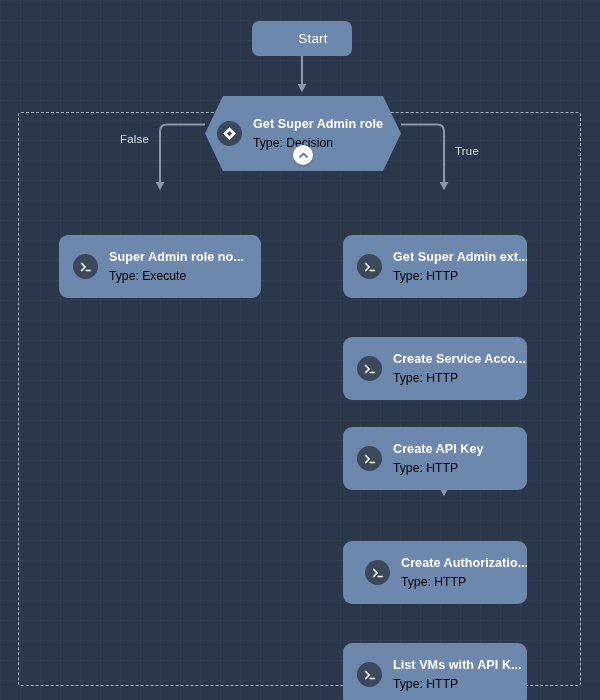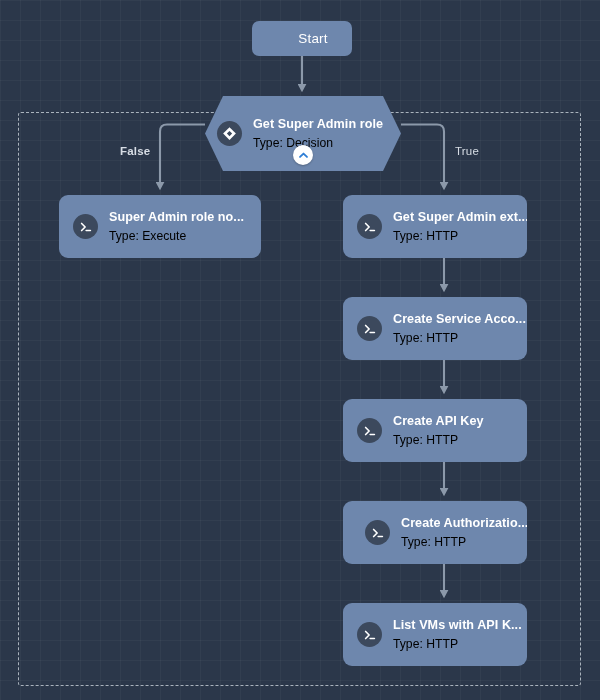--- a/index.html
+++ b/index.html
@@ -76,20 +76,21 @@
   }
 
   
   .node-task {
     width: 202px;
     height: 63px;
     display: flex;
     align-items: center;
     padding-left: 14px;
     border-radius: 9px;
+    margin-top: 40px;
   }
   .node-task.wide { width: 184px; }
 
   .task-icon {
     width: 25px;
     height: 25px;
     min-width: 25px;
     border-radius: 50%;
     background: #3c495d;
     display: flex;
@@ -166,21 +167,21 @@
   }
 
   
   .edge-label {
     position: absolute;
     font-size: 11.5px;
     color: #d7dde5;
     letter-spacing: 0.2px;
     white-space: nowrap;
   }
-  #label-false { left: 120px; top: 145px; font-weight: bold; }
+  #label-false { left: 120px; top: 133px; }
   #label-true  { left: 455px; top: 145px; }
 </style>
 </head>
 <body>
 
 <div id="canvas">
 
   <div id="group-container"></div>
 
   <svg id="edges" viewBox="0 0 600 700" xmlns="http://www.w3.org/2000/svg">
@@ -263,21 +264,21 @@
         <path d="M3 4 L7 8 L3 12" stroke="#ffffff" stroke-width="1.9" fill="none" stroke-linecap="round" stroke-linejoin="round"></path>
         <path d="M8.2 12 L13 12" stroke="#ffffff" stroke-width="1.9" fill="none" stroke-linecap="round"></path>
       </svg>
     </span>
     <span class="task-text">
       <span class="task-title">Create Service Acco...</span>
       <span class="task-sub">Type: HTTP</span>
     </span>
   </div>
 
-  <div class="node node-task wide" style="left:343px; top:399px;">
+  <div class="node node-task wide" style="left:343px; top:387px;">
     <span class="task-icon">
       <svg width="14" height="14" viewBox="0 0 16 16">
         <path d="M3 4 L7 8 L3 12" stroke="#ffffff" stroke-width="1.9" fill="none" stroke-linecap="round" stroke-linejoin="round"></path>
         <path d="M8.2 12 L13 12" stroke="#ffffff" stroke-width="1.9" fill="none" stroke-linecap="round"></path>
       </svg>
     </span>
     <span class="task-text">
       <span class="task-title">Create API Key</span>
       <span class="task-sub">Type: HTTP</span>
     </span>

